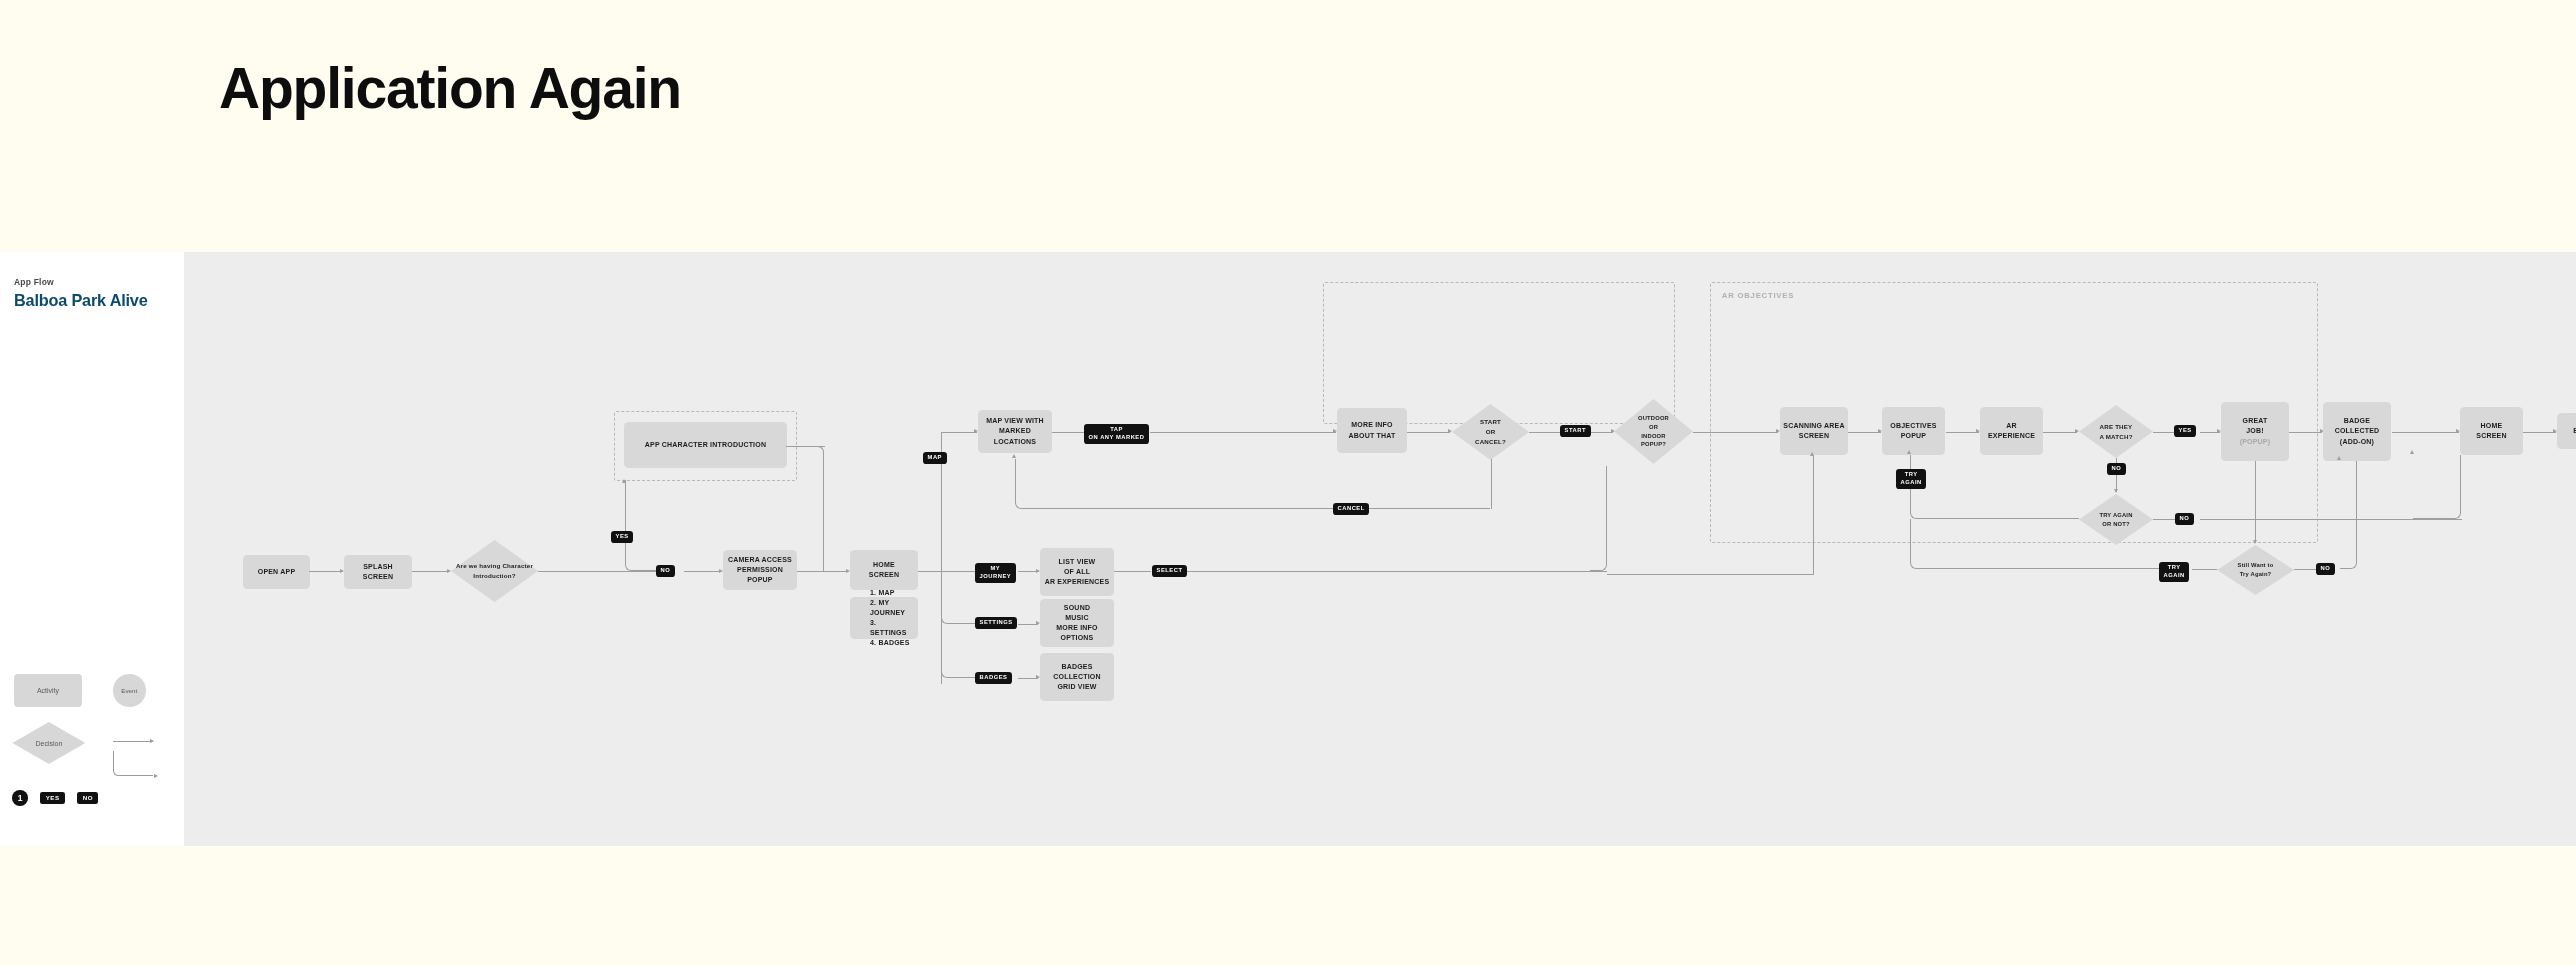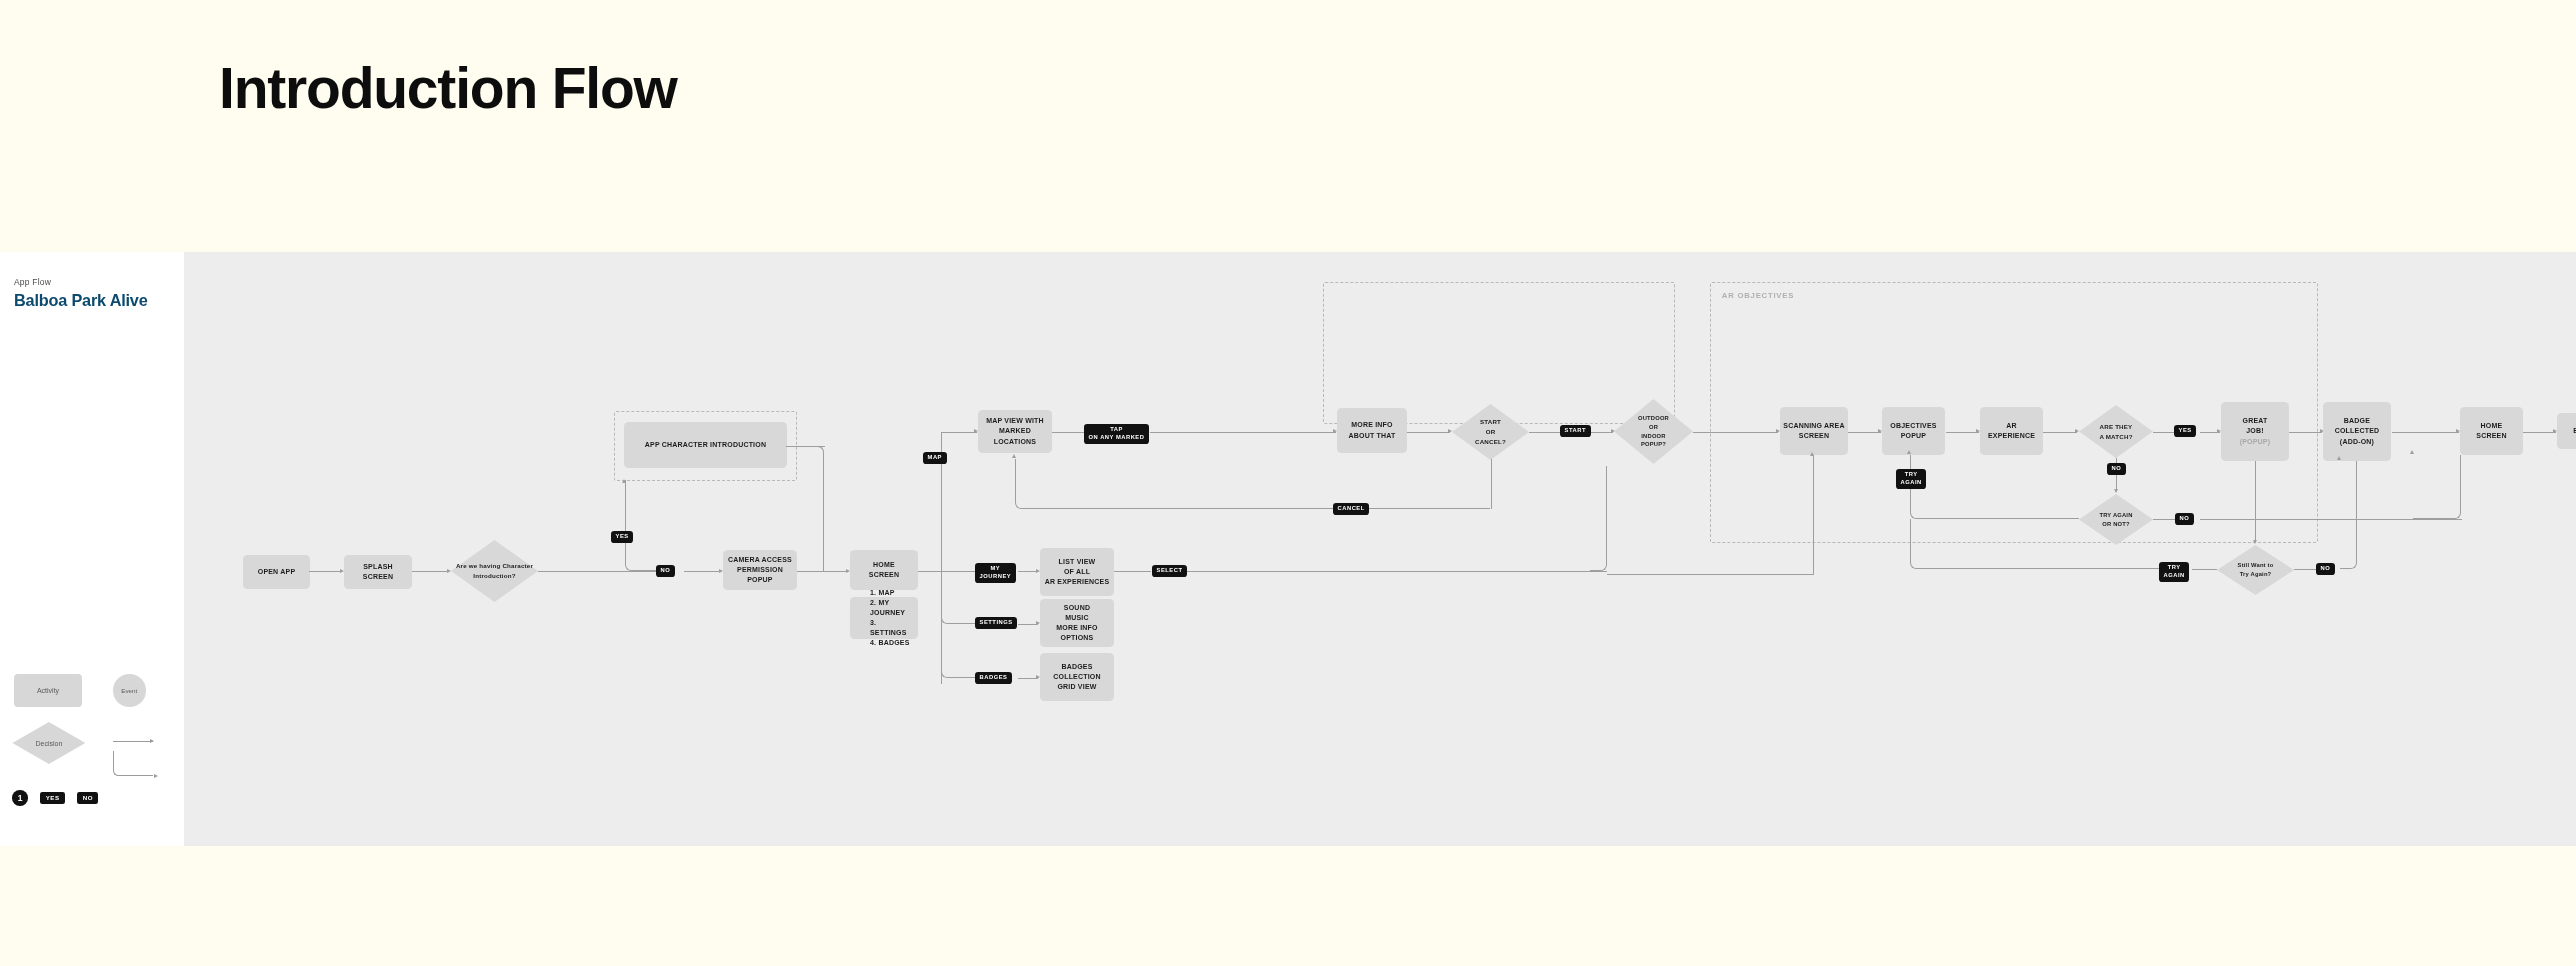--- a/index.html
+++ b/index.html
@@ -18,21 +18,21 @@
     color: #0d0d0d; line-height: 1;
   }
 
   
   .sidebar {
     position: absolute; left: 0px; top: 252px;
     width: 184px; height: 594px; background: #FFFFFF;
   }
   .sb-eyebrow {
     position: absolute; left: 14px; top: 25px;
-    font-size: 8.5px; font-weight: 400; color: #4a4a4a; letter-spacing: 0.2px;
+    font-size: 8.5px; font-weight: 700; color: #4a4a4a; letter-spacing: 0.2px;
   }
   .sb-name {
     position: absolute; left: 14px; top: 39px;
     font-size: 16.3px; font-weight: 700; color: #0c4a6e; letter-spacing: -0.2px;
   }
 
   
   .legend { position: absolute; left: 0; top: 422px; width: 184px; height: 170px; }
   .lg-activity {
     position: absolute; left: 14px; top: 0px; width: 68px; height: 32.5px;
@@ -158,21 +158,21 @@
   .elbow-tr {
     position: absolute; border-right: 0.8px solid #9e9e9e; border-top: 0.8px solid #9e9e9e;
     border-top-right-radius: 6.2px;
   }
 </style>
 </head>
 <body>
 
 <div id="root">
 
-  <div class="page-title">Introduction Flow</div>
+  <div class="page-title">Application Again</div>
 
   <div class="sidebar">
     <div class="sb-eyebrow">App Flow</div>
     <div class="sb-name">Balboa Park Alive</div>
 
     <div class="legend">
       <div class="lg-activity">
         <span>Activity</span>
       </div>
       <div class="lg-event">

